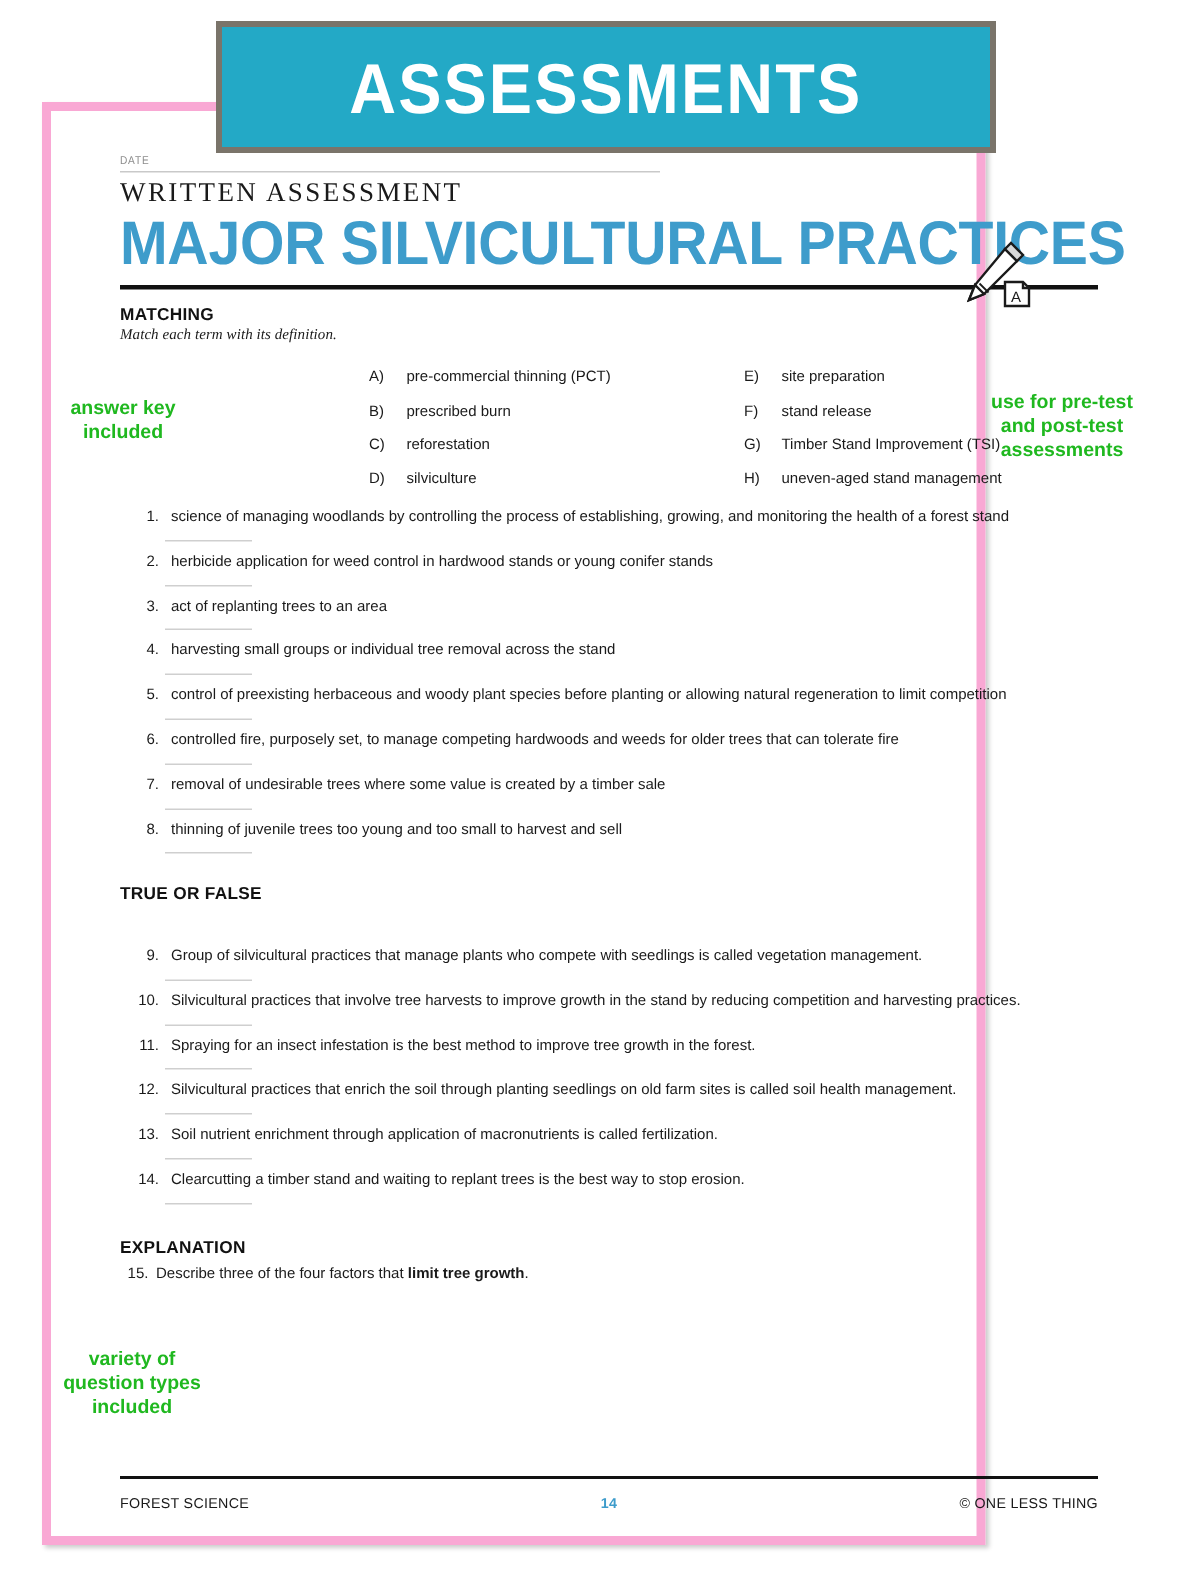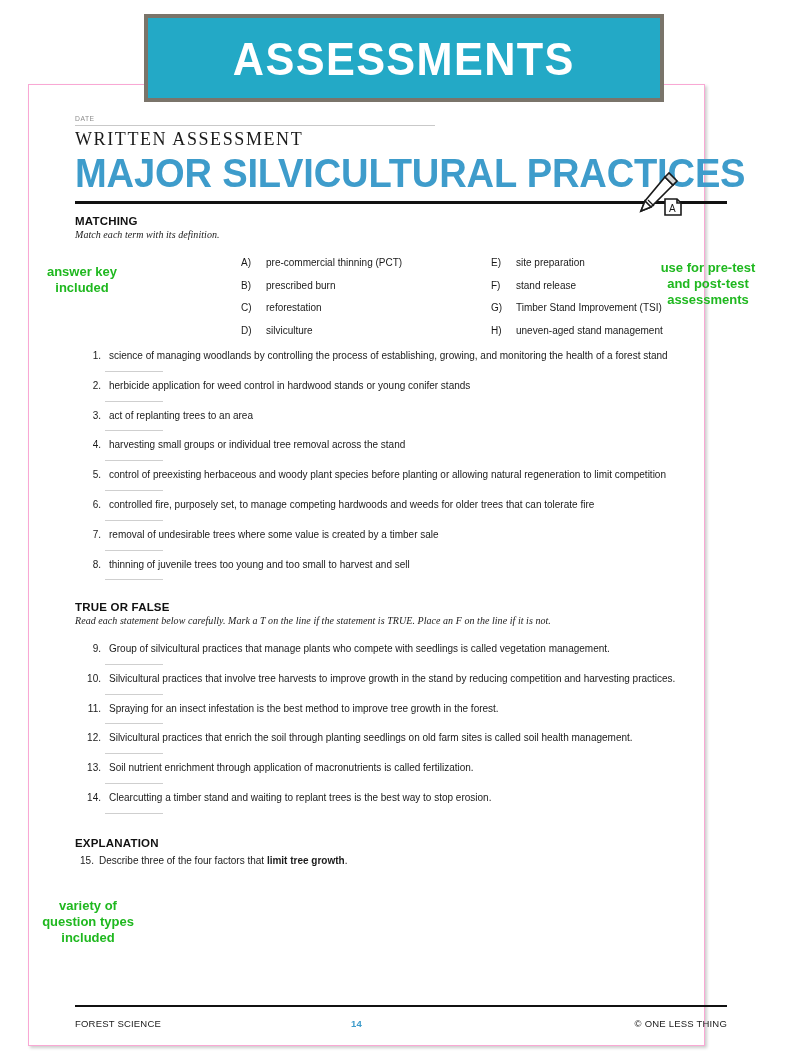--- a/index.html
+++ b/index.html
@@ -7,24 +7,24 @@
     width: 800px; height: 1053px;
     background: #ffffff;
     font-family: "Liberation Sans", sans-serif;
     overflow: hidden;
   }
   #root { position: relative; width: 800px; height: 1053px; background: #ffffff; }
 
   
   .sheet {
     position: absolute;
-    left: 28px; top: 84px;
-    width: 677px; height: 962px;
+    left: 28px; top: 68px;
+    width: 629px; height: 962px;
     background: #ffffff;
-    border: 1px solid #f9a8d4;
+    border: 6px solid #f9a8d4;
     box-shadow: 2px 2px 3px rgba(0,0,0,0.20);
   }
 
   
   .banner {
     position: absolute;
     left: 144px; top: 14px;
     width: 520px; height: 88px;
     background: #23a9c6;
     border: 4px solid #7a746a;
@@ -178,21 +178,21 @@
     left: 46px; bottom: 16px;
     width: 652px;
     display: flex;
     align-items: center;
     font-family: "Liberation Sans Narrow", "Liberation Sans", sans-serif;
     font-size: 9.5px;
     color: #1a1a1a;
     letter-spacing: 0.2px;
   }
   .footer .f-left { flex: 1; text-align: left; }
-  .footer .f-center { flex: 0 0 100px; color: #3e9ccb; font-weight: bold; }
+  .footer .f-center { flex: 0 0 100px; text-align: center; color: #3e9ccb; font-weight: bold; }
   .footer .f-right { flex: 1; text-align: right; }
 </style>
 </head>
 <body>
 
 <div id="root">
 
   <div class="sheet">
 
     <div class="date-row">
@@ -304,21 +304,20 @@
       </div>
       <div class="qrow">
         <span class="blank-line"></span>
         <span class="q-num">8.</span>
         <span class="q-txt">thinning of juvenile trees too young and too small to harvest and sell</span>
       </div>
     </div>
 
     <div style="position:absolute; left:46px; top:516px; width:652px;">
       <div class="sec-head">TRUE OR FALSE</div>
-      <div class="sec-sub">Read each statement below carefully. Mark a T on the line if the statement is TRUE. Place an F on the line if it is not.</div>
     </div>
 
     <div style="position:absolute; left:46px; top:558px; width:652px;">
       <div class="qrow">
         <span class="blank-line"></span>
         <span class="q-num">9.</span>
         <span class="q-txt">Group of silvicultural practices that manage plants who compete with seedlings is called vegetation management.</span>
       </div>
       <div class="qrow">
         <span class="blank-line"></span>

